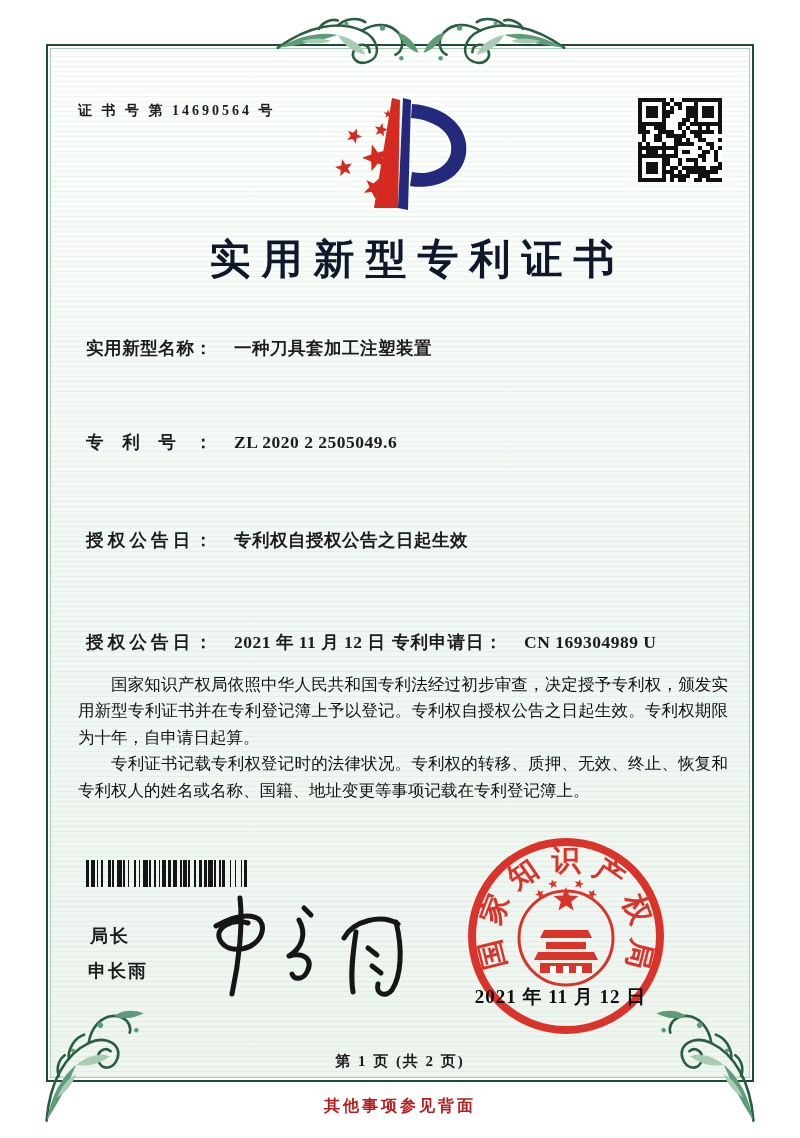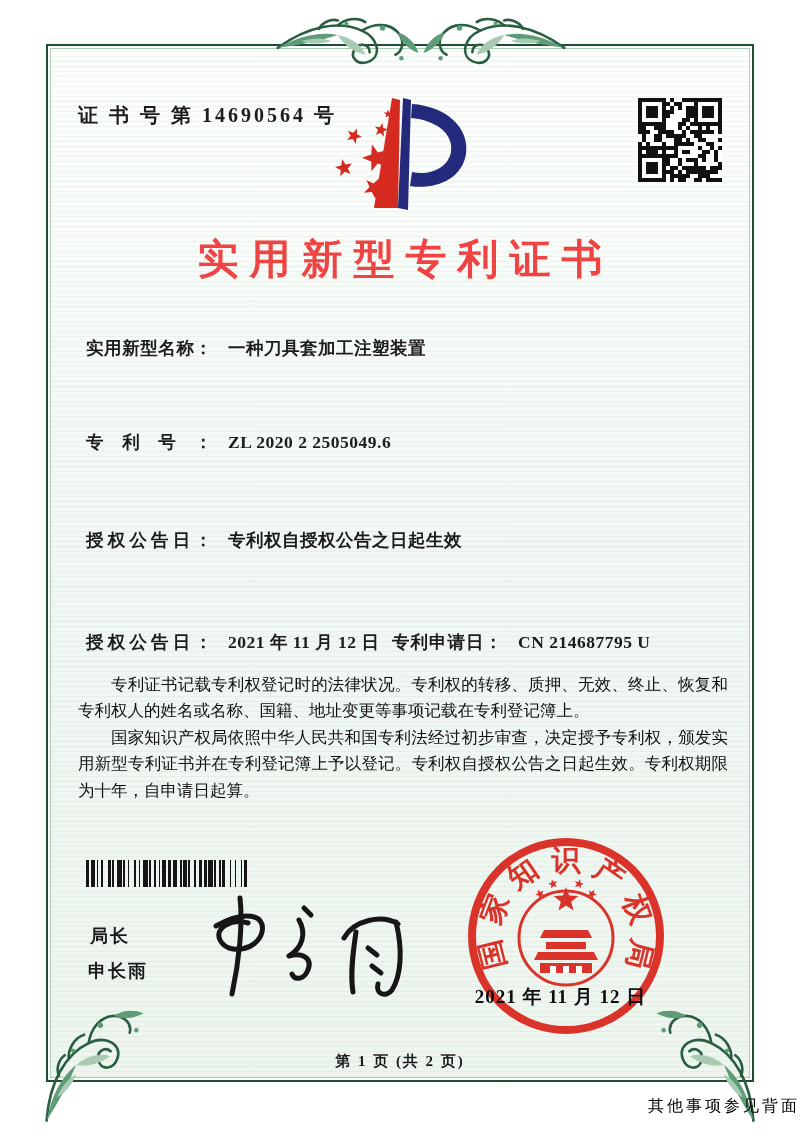--- a/index.html
+++ b/index.html
@@ -28,31 +28,31 @@
     background:
       repeating-linear-gradient(0deg, rgba(120,170,140,0.10) 0 1px, rgba(255,255,255,0) 1px 5px),
       linear-gradient(180deg,#fcfefc 0%,#f1f7f2 55%,#eef5ef 100%);
   }
   .ornament{position:absolute;pointer-events:none;}
   .orn-top-l{left:228px;top:-30px;width:146px;height:62px;transform:scaleX(-1);}
   .orn-top-r{left:372px;top:-30px;width:146px;height:62px;}
   .orn-bl{left:-30px;bottom:-16px;width:150px;height:64px;transform:rotate(-50deg) scaleX(-1);}
   .orn-br{right:-30px;bottom:-16px;width:150px;height:64px;transform:rotate(50deg);}
   
-  .cert-number{position:absolute;left:30px;top:56px;font-size:20px;letter-spacing:3px;font-weight:600;}
+  .cert-number{position:absolute;left:30px;top:56px;font-size:14px;letter-spacing:3px;font-weight:600;}
   .logo{position:absolute;left:50%;top:46px;transform:translateX(-50%);width:152px;height:124px;}
   .qr{position:absolute;left:590px;top:52px;width:84px;height:84px;}
   .title{
-    position:absolute;left:0;top:186px;width:100%;text-align:center;
-    font-size:41px;font-weight:700;letter-spacing:11px;text-indent:11px;color:#ef4444;
+    position:absolute;left:12px;top:186px;width:100%;text-align:center;
+    font-size:41px;font-weight:700;letter-spacing:11px;text-indent:11px;color:#0f172a;
   }
   
   .field-row{position:absolute;left:38px;width:644px;font-size:17.5px;font-weight:700;line-height:25px;}
   .field-label{display:inline-block;width:126px;text-align:justify;text-align-last:justify;vertical-align:top;}
-  .field-value{display:inline-block;margin-left:16px;vertical-align:top;letter-spacing:0.5px;}
+  .field-value{display:inline-block;margin-left:22px;vertical-align:top;letter-spacing:0.5px;}
   .addr-lines{display:inline-block;margin-left:10px;vertical-align:top;letter-spacing:0.5px;max-width:500px;}
   .grant-no{position:absolute;left:306px;top:0;white-space:nowrap;}
   .grant-no .field-label{width:110px;}
   
   .body-text{
     position:absolute;left:30px;top:626px;width:650px;
     font-size:16.5px;line-height:1.6;text-align:justify;color:#101010;font-weight:500;
   }
   .body-text p{text-indent:2em;}
   
@@ -62,21 +62,21 @@
     font-family:"Liberation Sans","DejaVu Sans",sans-serif;letter-spacing:2px;}
   .signer-name{position:absolute;left:40px;top:913px;font-size:18px;font-weight:700;
     font-family:"Liberation Sans","DejaVu Sans",sans-serif;letter-spacing:2px;}
   .signature{position:absolute;left:138px;top:846px;width:250px;height:112px;}
   .seal{position:absolute;left:416px;top:788px;width:204px;height:204px;opacity:0.93;z-index:2;}
   .seal-date{
     position:absolute;left:400px;top:938px;width:225px;text-align:center;z-index:3;
     font-size:19px;font-weight:700;letter-spacing:1px;color:#0d0d0d;
   }
   .page-info{position:absolute;left:0;top:1006px;width:100%;text-align:center;font-size:15px;font-weight:600;letter-spacing:2px;}
-  .back-note{position:absolute;left:0;top:1096px;width:100%;text-align:right;font-size:16px;font-weight:400;letter-spacing:3px;color:#000000;}
+  .back-note{position:absolute;left:0;top:1096px;width:100%;text-align:center;font-size:16px;font-weight:700;letter-spacing:3px;color:#b91c1c;}
 </style>
 </head>
 <body>
 
 <svg width="0" height="0" style="position:absolute">
   <defs>
     <symbol id="flourish" viewBox="0 0 170 70">
       <g fill="none" stroke="#2a5e41" stroke-width="3" stroke-linecap="round">
         <path d="M168,36 C132,10 96,4 70,16 C50,25 47,46 62,52 C75,57 85,47 78,37 C72,29 61,32 61,41"></path>
         <path d="M70,16 C55,7 38,7 28,18 C20,27 22,40 31,44"></path>
@@ -311,27 +311,27 @@
     </div>
     <div class="field-row" style="top:384px">
       <span class="field-label">专利号：</span><span class="field-value">ZL 2020 2 2505049.6</span>
     </div>
     <div class="field-row" style="top:482px">
       <span class="field-label">授权公告日：</span><span class="field-value">专利权自授权公告之日起生效</span>
     </div>
     <div class="field-row" style="top:584px">
       <span class="field-label">授权公告日：</span><span class="field-value">2021 年 11 月 12 日</span>
       <span class="grant-no">
-        <span class="field-label">专利申请日：</span><span class="field-value">CN 214687795 U</span>
+        <span class="field-label">专利申请日：</span><span class="field-value">CN 169304989 U</span>
       </span>
     </div>
 
     <div class="body-text">
+      <p>国家知识产权局依照中华人民共和国专利法经过初步审查，决定授予专利权，颁发实用新型专利证书并在专利登记簿上予以登记。专利权自授权公告之日起生效。专利权期限为十年，自申请日起算。</p>
       <p>专利证书记载专利权登记时的法律状况。专利权的转移、质押、无效、终止、恢复和专利权人的姓名或名称、国籍、地址变更等事项记载在专利登记簿上。</p>
-      <p>国家知识产权局依照中华人民共和国专利法经过初步审查，决定授予专利权，颁发实用新型专利证书并在专利登记簿上予以登记。专利权自授权公告之日起生效。专利权期限为十年，自申请日起算。</p>
     </div>
 
     <div class="barcode" id="barcode"><i style="width: 3.1px; background: rgb(21, 21, 21);"></i><i style="width: 1.55px; background: transparent;"></i><i style="width: 4.65px; background: rgb(21, 21, 21);"></i><i style="width: 1.55px; background: transparent;"></i><i style="width: 1.55px; background: rgb(21, 21, 21);"></i><i style="width: 3.1px; background: transparent;"></i><i style="width: 1.55px; background: rgb(21, 21, 21);"></i><i style="width: 4.65px; background: transparent;"></i><i style="width: 3.1px; background: rgb(21, 21, 21);"></i><i style="width: 1.55px; background: transparent;"></i><i style="width: 1.55px; background: rgb(21, 21, 21);"></i><i style="width: 3.1px; background: transparent;"></i><i style="width: 4.65px; background: rgb(21, 21, 21);"></i><i style="width: 1.55px; background: transparent;"></i><i style="width: 1.55px; background: rgb(21, 21, 21);"></i><i style="width: 3.1px; background: transparent;"></i><i style="width: 1.55px; background: rgb(21, 21, 21);"></i><i style="width: 4.65px; background: transparent;"></i><i style="width: 1.55px; background: rgb(21, 21, 21);"></i><i style="width: 3.1px; background: transparent;"></i><i style="width: 1.55px; background: rgb(21, 21, 21);"></i><i style="width: 3.1px; background: transparent;"></i><i style="width: 4.65px; background: rgb(21, 21, 21);"></i><i style="width: 1.55px; background: transparent;"></i><i style="width: 1.55px; background: rgb(21, 21, 21);"></i><i style="width: 3.1px; background: transparent;"></i><i style="width: 1.55px; background: rgb(21, 21, 21);"></i><i style="width: 3.1px; background: transparent;"></i><i style="width: 1.55px; background: rgb(21, 21, 21);"></i><i style="width: 1.55px; background: transparent;"></i><i style="width: 4.65px; background: rgb(21, 21, 21);"></i><i style="width: 1.55px; background: transparent;"></i><i style="width: 3.1px; background: rgb(21, 21, 21);"></i><i style="width: 1.55px; background: transparent;"></i><i style="width: 4.65px; background: rgb(21, 21, 21);"></i><i style="width: 3.1px; background: transparent;"></i><i style="width: 1.55px; background: rgb(21, 21, 21);"></i><i style="width: 1.55px; background: transparent;"></i><i style="width: 3.1px; background: rgb(21, 21, 21);"></i><i style="width: 1.55px; background: transparent;"></i><i style="width: 1.55px; background: rgb(21, 21, 21);"></i><i style="width: 4.65px; background: transparent;"></i><i style="width: 1.55px; background: rgb(21, 21, 21);"></i><i style="width: 3.1px; background: transparent;"></i><i style="width: 3.1px; background: rgb(21, 21, 21);"></i><i style="width: 1.55px; background: transparent;"></i><i style="width: 3.1px; background: rgb(21, 21, 21);"></i><i style="width: 1.55px; background: transparent;"></i><i style="width: 4.65px; background: rgb(21, 21, 21);"></i><i style="width: 1.55px; background: transparent;"></i><i style="width: 1.55px; background: rgb(21, 21, 21);"></i><i style="width: 3.1px; background: transparent;"></i><i style="width: 1.55px; background: rgb(21, 21, 21);"></i><i style="width: 1.55px; background: transparent;"></i><i style="width: 3.1px; background: rgb(21, 21, 21);"></i><i style="width: 4.65px; background: transparent;"></i><i style="width: 1.55px; background: rgb(21, 21, 21);"></i><i style="width: 3.1px; background: transparent;"></i><i style="width: 1.55px; background: rgb(21, 21, 21);"></i><i style="width: 4.65px; background: transparent;"></i><i style="width: 1.55px; background: rgb(21, 21, 21);"></i><i style="width: 1.55px; background: transparent;"></i><i style="width: 3.1px; background: rgb(21, 21, 21);"></i><i style="width: 1.55px; background: transparent;"></i></div>
 
     <div class="signer-title">局长</div>
     <div class="signer-name">申长雨</div>
 
     <svg class="signature" viewBox="0 0 250 112">
       <g fill="none" stroke="#161616" stroke-width="5" stroke-linecap="round" stroke-linejoin="round">
         <path d="M30,34 C58,18 80,22 76,40 C72,58 42,64 34,48 C28,36 46,26 62,31"></path>

